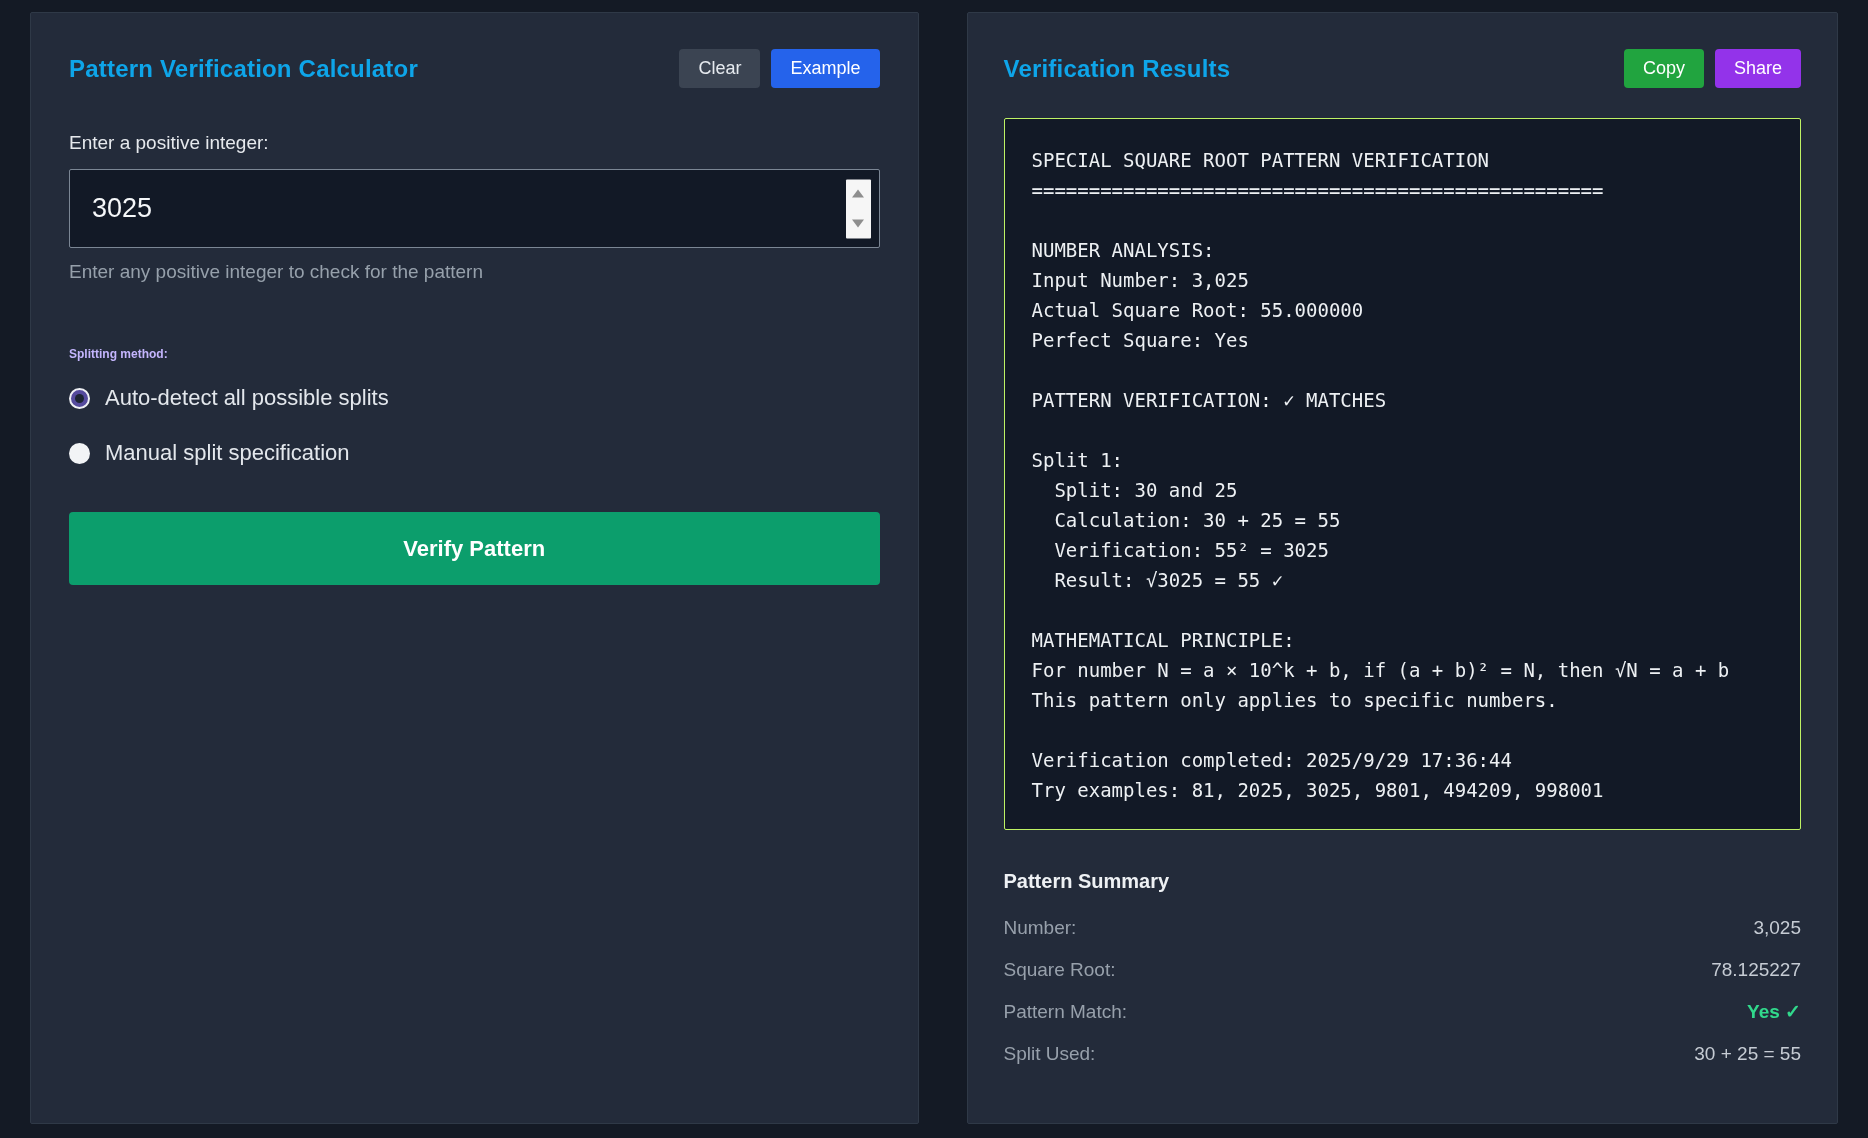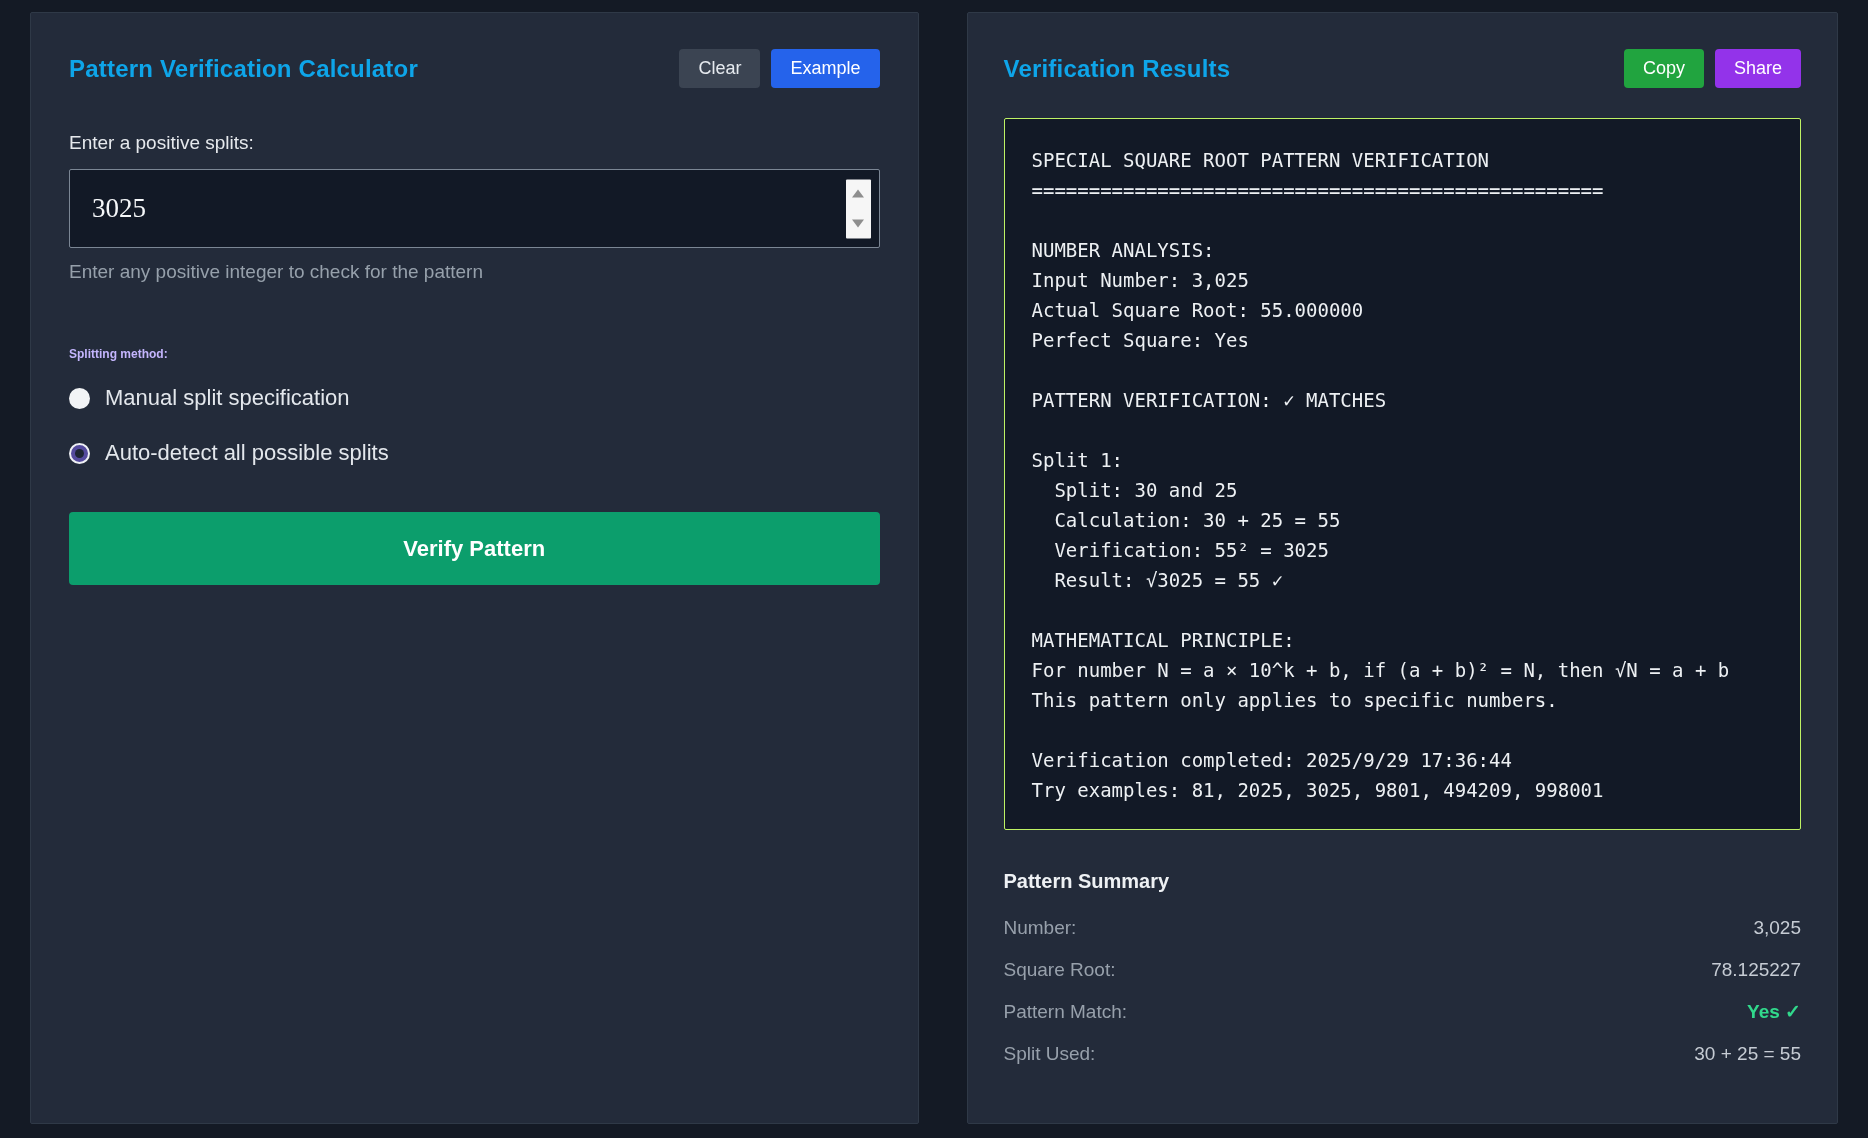--- a/index.html
+++ b/index.html
@@ -59,21 +59,21 @@
     color: #e6e9ed;
   }
   .input-wrap { position: relative; margin-top: 15px; }
   .num-input {
     width: 100%;
     height: 79px;
     background: #121926;
     border: 1px solid #7b8694;
     border-radius: 2px;
     color: #f5f7f9;
-    font-family: Liberation Serif, serif;
+    font-family: Liberation Sans, sans-serif;
     font-size: 27px;
     padding: 0 60px 0 22px;
     outline: none;
     -moz-appearance: textfield;
   }
   .num-input::-webkit-inner-spin-button { display: none; }
   .spinner {
     position: absolute;
     right: 9px;
     top: 50%;
@@ -184,45 +184,45 @@
 
   <div class="panel left">
     <div class="panel-header">
       <div class="panel-title">Pattern Verification Calculator</div>
       <div class="btn-group">
         <button class="btn btn-clear">Clear</button>
         <button class="btn btn-example">Example</button>
       </div>
     </div>
 
-    <div class="field-label">Enter a positive splits:</div>
+    <div class="field-label">Enter a positive integer:</div>
 
     <div class="input-wrap">
       <input type="text" class="num-input" value="3025" style="">
       <div class="spinner">
         <div class="spin-half">
           <div class="tri-up"></div>
         </div>
         <div class="spin-half">
           <div class="tri-down"></div>
         </div>
       </div>
     </div>
 
     <div class="help-text">Enter any positive integer to check for the pattern</div>
 
     <div class="split-label">Splitting method:</div>
 
     <div class="radio-row">
+      <div class="radio-dot checked"></div>
+      <div class="radio-label">Auto-detect all possible splits</div>
+    </div>
+    <div class="radio-row">
       <div class="radio-dot unchecked"></div>
       <div class="radio-label">Manual split specification</div>
-    </div>
-    <div class="radio-row">
-      <div class="radio-dot checked"></div>
-      <div class="radio-label">Auto-detect all possible splits</div>
     </div>
 
     <button class="verify-btn">Verify Pattern</button>
   </div>
 
   <div class="panel right">
     <div class="panel-header">
       <div class="panel-title">Verification Results</div>
       <div class="btn-group">
         <button class="btn btn-copy">Copy</button>

